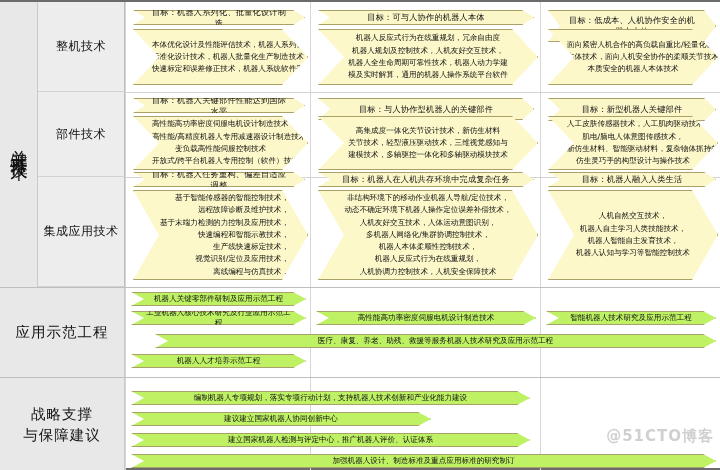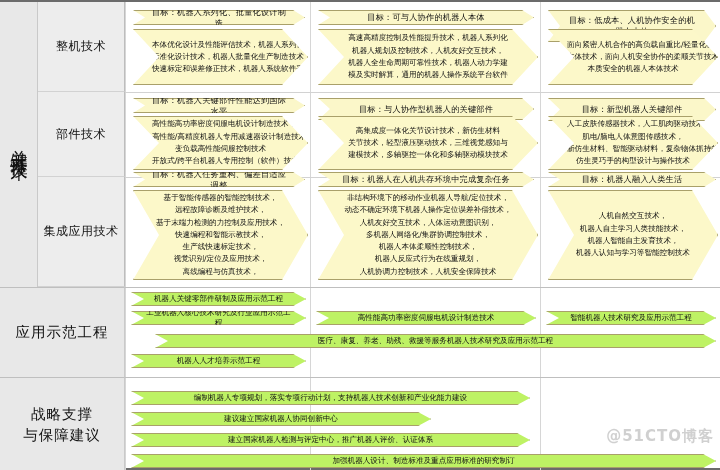--- a/index.html
+++ b/index.html
@@ -136,21 +136,21 @@
       <span>标准化设计技术，机器人批量化生产制造技术，</span>
       <span>快速标定和误差修正技术，机器人系统软件平台</span>
     </div>
   </div>
 
   <div class="chev goal" style="left:318px; top:8px; width:216px; height:15px;">
     <span>目标：可与人协作的机器人本体</span>
   </div>
   <div class="chev body" style="left:318px; top:27px; width:220px; height:56px;">
     <div class="lines">
-      <span>高速高精度控制及性能提升技术，机器人系列化</span>
+      <span>机器人反应式行为在线重规划，冗余自由度</span>
       <span>机器人规划及控制技术，人机友好交互技术，</span>
       <span>机器人全生命周期可靠性技术，机器人动力学建</span>
       <span>模及实时解算，通用的机器人操作系统平台软件</span>
     </div>
   </div>
 
   <div class="chev goal" style="left:548px; top:8px; width:168px; height:32px;">
     <span>目标：低成本、人机协作安全的机器人本体</span>
   </div>
   <div class="chev body" style="left:548px; top:27px; width:170px; height:56px;">
@@ -192,21 +192,21 @@
       <span>人工皮肤传感器技术，人工肌肉驱动技术，</span>
       <span>肌电/脑电人体意图传感技术，</span>
       <span>新仿生材料、智能驱动材料，复杂物体抓持的</span>
       <span>仿生灵巧手的构型设计与操作技术</span>
     </div>
   </div>
 
   <div class="chev goal" style="left:133px; top:170px; width:172px; height:15px;">
     <span>目标：机器人任务重构、偏差自适应调整</span>
   </div>
-  <div class="chev body" style="left:133px; top:188px; width:175px; height:90px;">
+  <div class="chev body" style="left:133px; top:188px; width:175px; height:90px;text-align:right;">
     <div class="lines">
       <span>基于智能传感器的智能控制技术，</span>
       <span>远程故障诊断及维护技术，</span>
       <span>基于末端力检测的力控制及应用技术，</span>
       <span>快速编程和智能示教技术，</span>
       <span>生产线快速标定技术，</span>
       <span>视觉识别/定位及应用技术，</span>
       <span>离线编程与仿真技术，</span>
     </div>
   </div>

